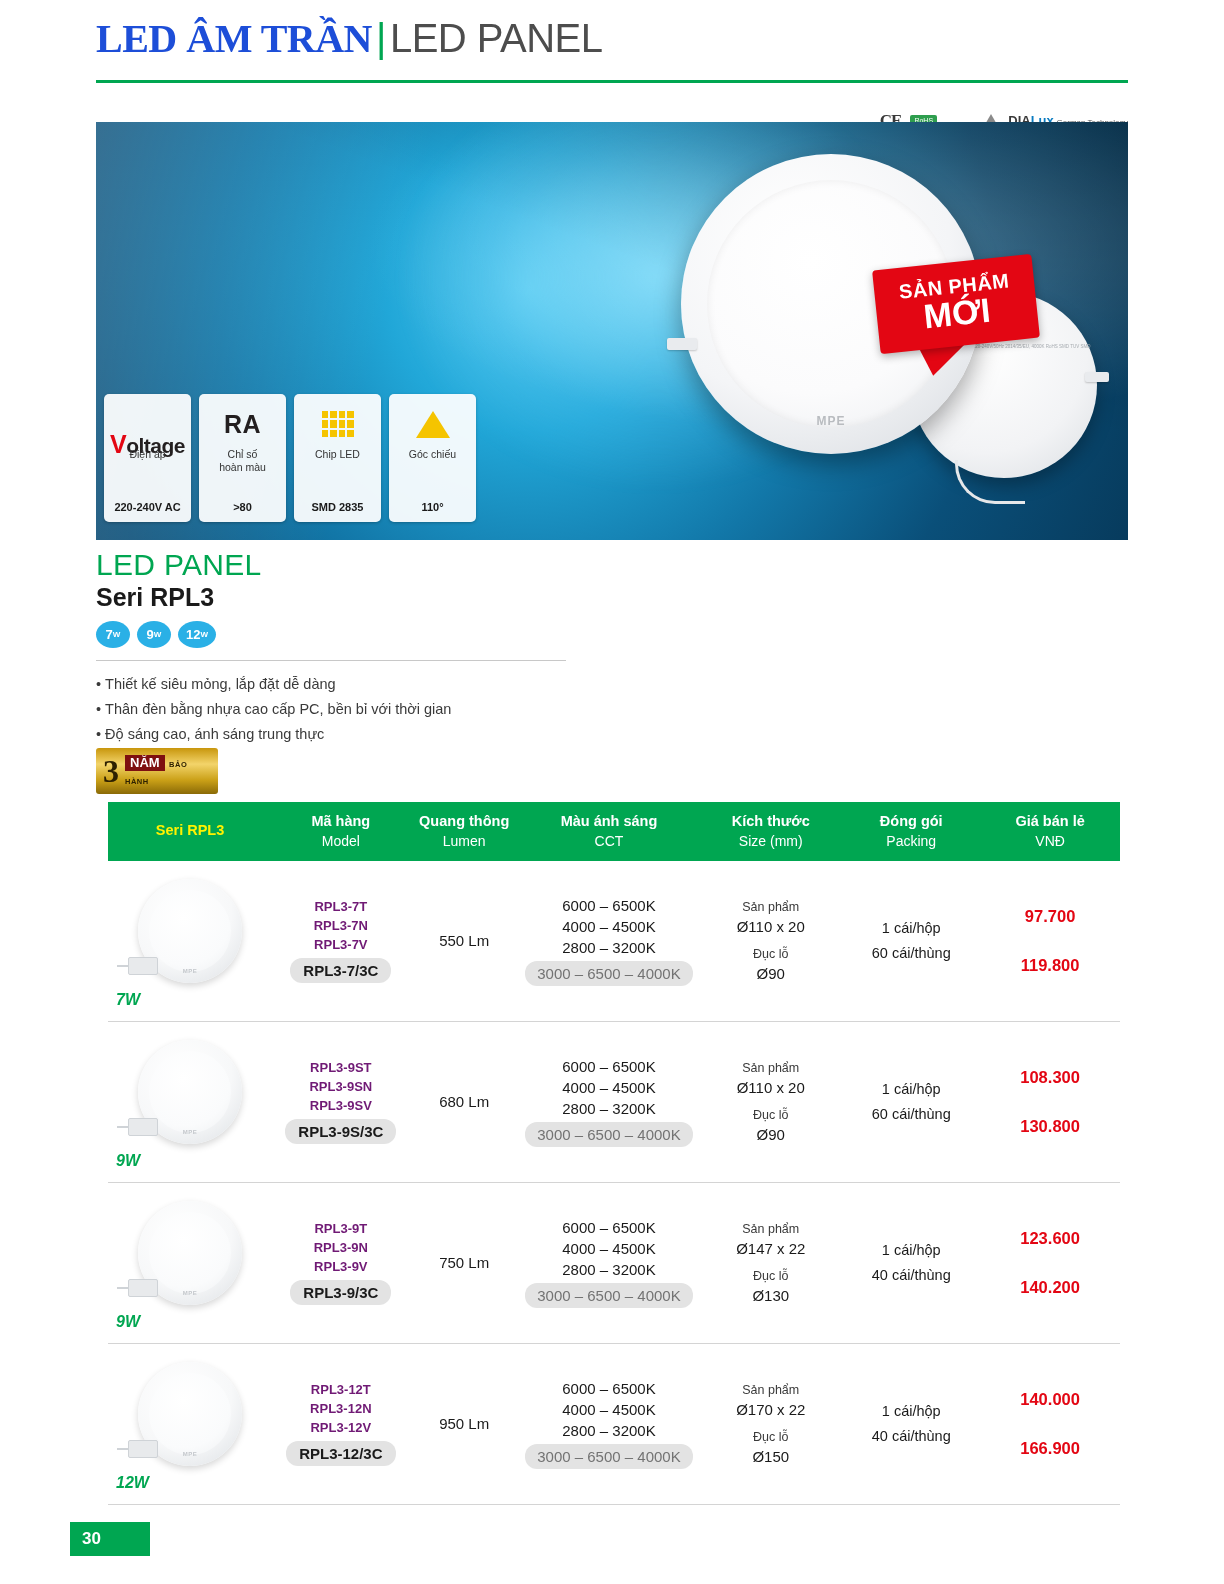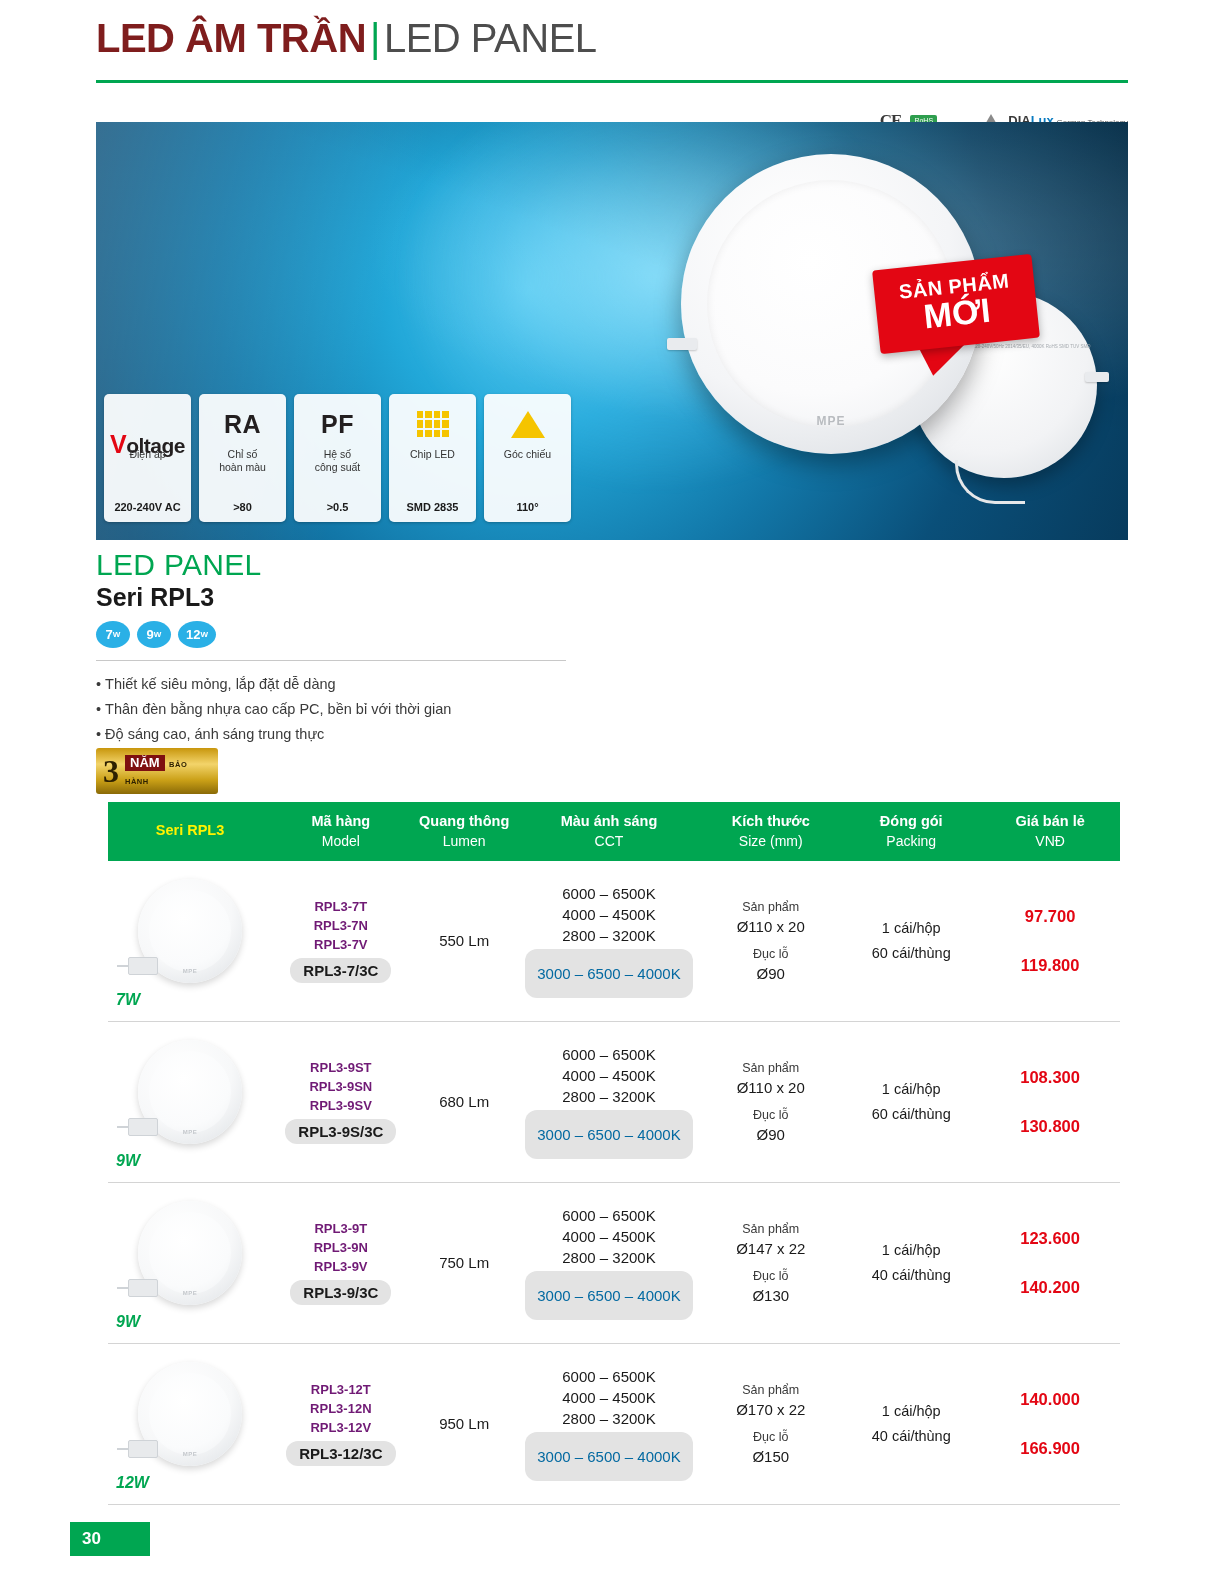--- a/index.html
+++ b/index.html
@@ -18,21 +18,21 @@
   .page-header {
     position: absolute;
     left: 96px; top: 18px; width: 1032px; height: 72px;
   }
   .header-title {
     font-size: 40px;
     letter-spacing: -0.5px;
     line-height: 1.0;
     white-space: nowrap;
   }
-  .header-title .strong { font-weight: bold; color:#7f1d1d; }
+  .header-title .strong { font-weight: bold; color:#1d4ed8;font-family:Liberation Serif, serif; }
   .header-title .bar { color:#00a651; font-weight: 400; margin:0 4px; }
   .header-title .light { font-weight: 400; color:#4d4d4d; }
   .header-rule {
     position:absolute; left:0; top:62px; width: 1032px; height: 3px;
     background: #00a651;
   }
 
   
   .cert-strip {
     position:absolute; right: 96px; top: 90px;
@@ -263,21 +263,21 @@
   .model-list { display:flex; flex-direction:column; align-items:center; gap:4px; }
   .model-line { font-size: 13px; font-weight:bold; color:#701a75; }
   .model-3c {
     font-size: 15px; font-weight:bold; color:#1a1a1a;
     background:#e3e3e3; border-radius:12px; padding: 4px 13px; margin-top:2px;
   }
   .lumen-val { font-size: 15px; color:#1a1a1a; }
   .cct-list { display:flex; flex-direction:column; align-items:center; gap:4px; }
   .cct-line { font-size: 15px; color:#1a1a1a; }
   .cct-3c {
-    font-size: 15px; color:#0369a1; background:#e3e3e3; border-radius:12px; padding: 16px 12px; margin-top:1px;
+    font-size: 15px; color:#737373; background:#e3e3e3; border-radius:12px; padding: 4px 12px; margin-top:1px;
   }
   .size-block { line-height:1.45; }
   .size-lab { font-size: 12.5px; color:#3a3a3a; }
   .size-val { font-size: 15px; color:#1a1a1a; }
   .size-gap { height: 7px; }
   .pack-line { font-size: 14.5px; color:#1a1a1a; line-height:1.75; }
   .price-cell { height: 100%; }
   .price-main { font-size: 16.5px; font-weight:bold; color:#e30613; }
   .price-sub  { font-size: 16.5px; font-weight:bold; color:#e30613; margin-top: 30px; }
 
@@ -353,28 +353,20 @@
 
     <div class="spec-box">
       <div class="spec-icon">
           <span class="ra">RA</span>
         </div>
       <div class="spec-label" style="white-space:pre-line">Chỉ số
 hoàn màu</div>
       <div class="spec-value">&gt;80</div>
     </div>
 
-    <div class="spec-box">
-      <div class="spec-icon">
-          <span class="pf">PF</span>
-        </div>
-      <div class="spec-label" style="white-space:pre-line">Hệ số
-công suất</div>
-      <div class="spec-value">&gt;0.5</div>
-    </div>
 
     <div class="spec-box">
       <div class="spec-icon">
         <span class="chip">
             <i></i>
             <i></i>
             <i></i>
             <i></i>
             <i></i>
             <i></i>

